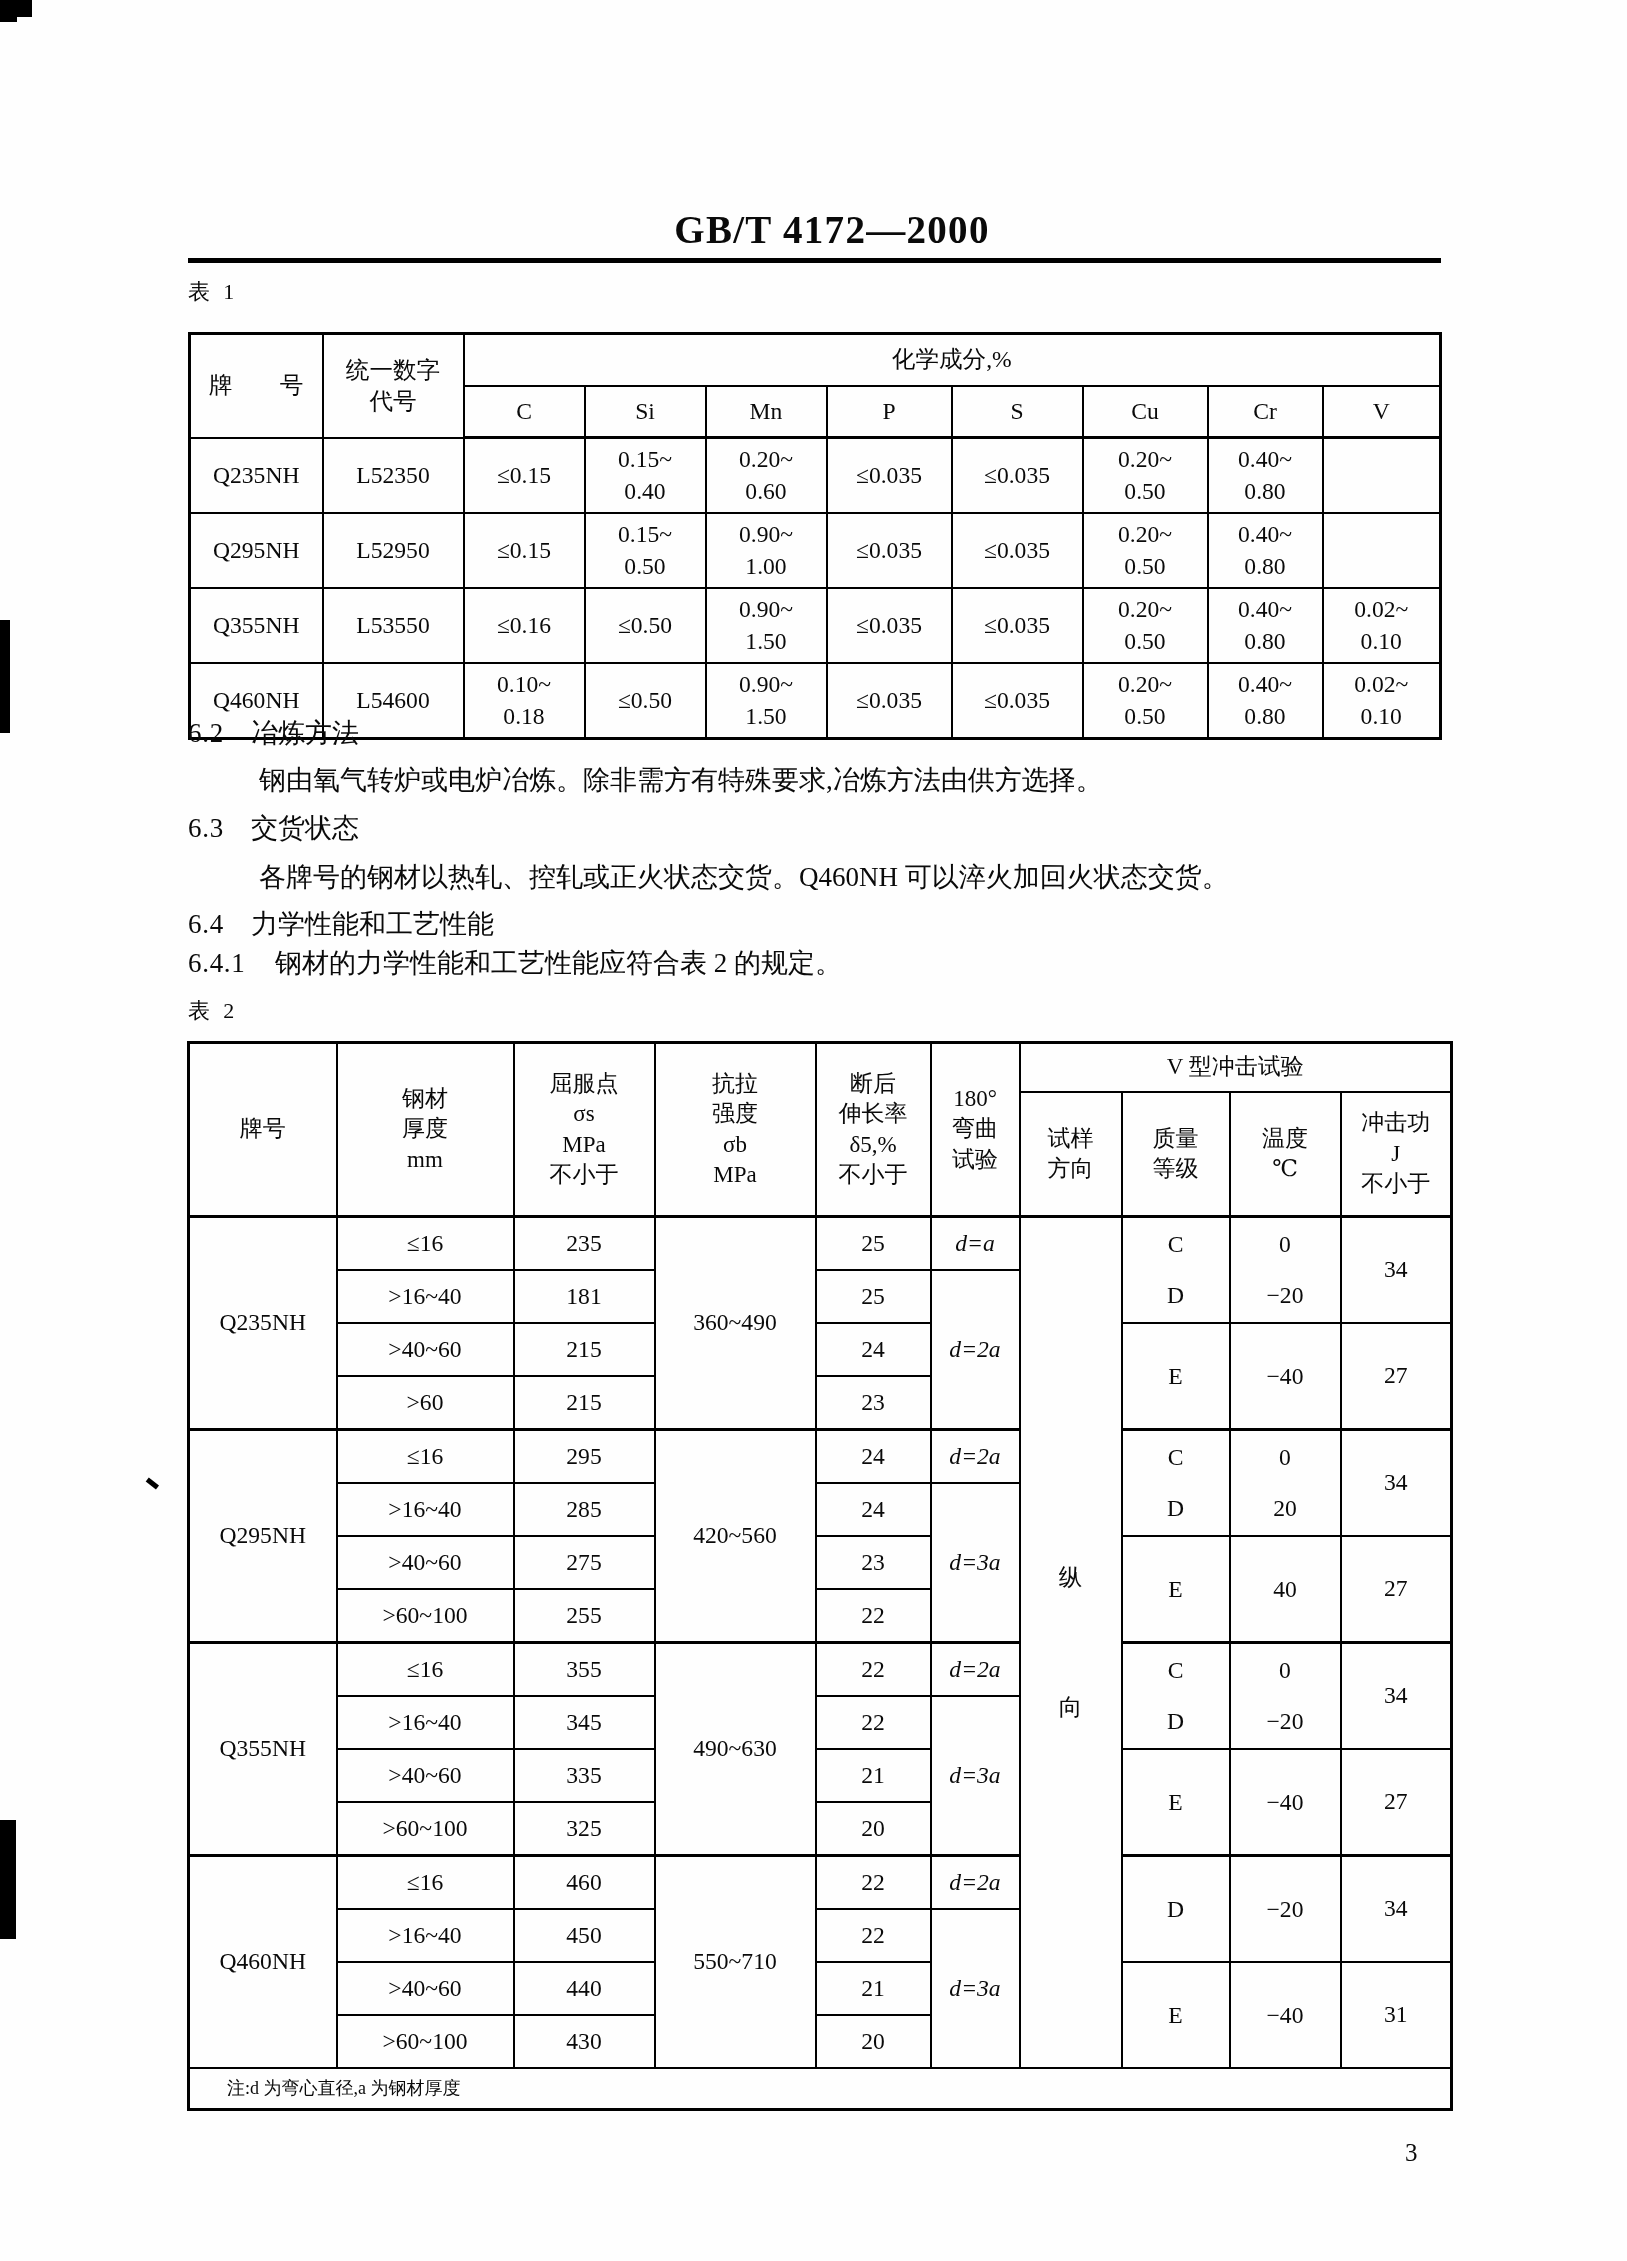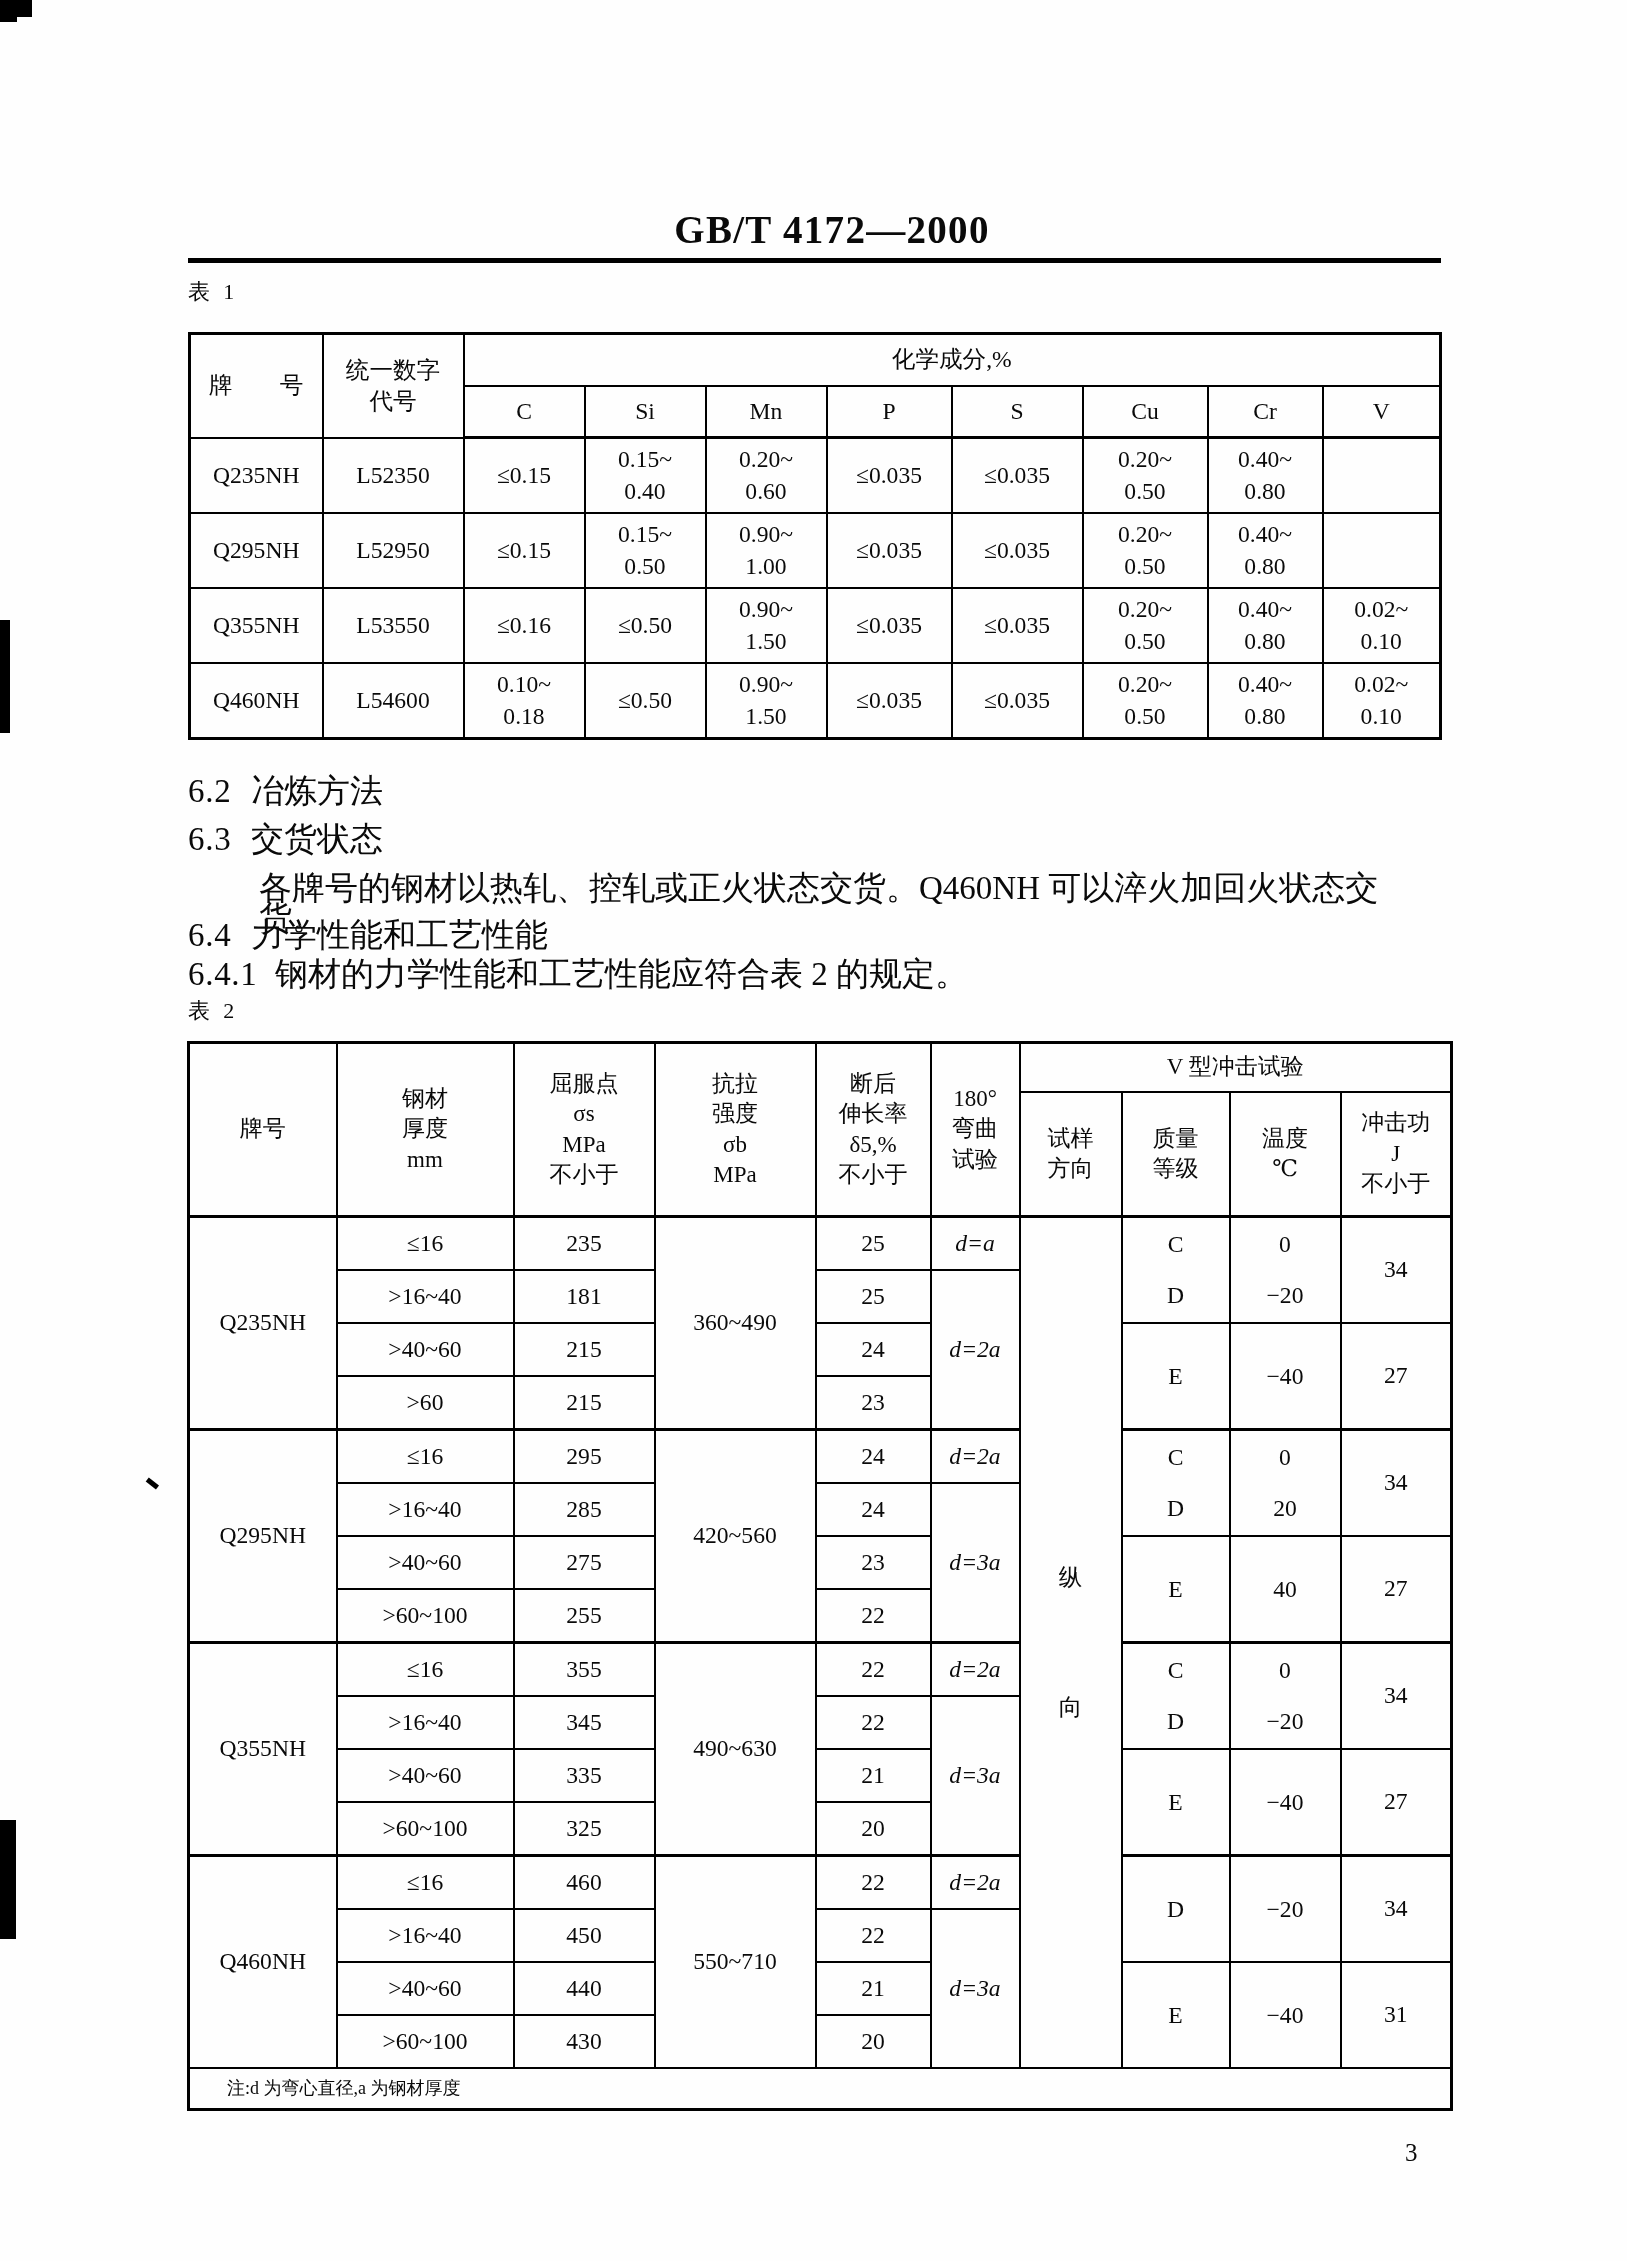--- a/index.html
+++ b/index.html
@@ -37,21 +37,21 @@
     font-weight:normal; font-size:23.6px; line-height:1.32;
     white-space:pre-line; overflow:hidden;
   }
 
   .table1 { position:absolute; top:332px; left:188px; width:1251px; border:3.9px solid #000; }
   .table1 .hr1 th { height:50px; }
   .table1 .hr2 th { height:49px; }
   .table1 .hr2 th { border-bottom:3.3px solid #000; }
   .table1 tbody td { height:73px; }
 
-  .sections { position:absolute; top:776px; left:188px; width:1220px; font-size:33px; }
+  .sections { position:absolute; top:718px; left:188px; width:1220px; font-size:27px; }
   .sec-h { height:30px; line-height:30px; }
   .sec-b { height:30px; line-height:30px; padding-left:71px; }
   .gap26 { margin-top:17px; } .gap28 { margin-top:18.4px; } .gap14 { margin-top:9.2px; }
   .sec-num { display:inline-block; min-width:63px; letter-spacing:0.7px; }
   .sec-num-w { min-width:87px; }
 
   .table2 { position:absolute; top:1041px; left:187px; width:1262px; border:3.9px solid #000; }
   .table2 .hr1 th { height:47px; }
   .table2 .hr2 th { height:122px; }
   .table2 thead th { font-size:23px; }
@@ -179,20 +179,21 @@
         <td>0.02~
 0.10</td>
       </tr>
     </tbody>
   </table>
 
   <div class="sections">
     <div class="sec-h">
       <span class="sec-num">6.2</span><span>冶炼方法</span>
     </div>
+    <div class="sec-b gap26">钢由氧气转炉或电炉冶炼。除非需方有特殊要求,冶炼方法由供方选择。</div>
     <div class="sec-h gap28">
       <span class="sec-num">6.3</span><span>交货状态</span>
     </div>
     <div class="sec-b gap28">各牌号的钢材以热轧、控轧或正火状态交货。Q460NH 可以淬火加回火状态交货。</div>
     <div class="sec-h gap26">
       <span class="sec-num">6.4</span><span>力学性能和工艺性能</span>
     </div>
     <div class="sec-h gap14">
       <span class="sec-num sec-num-w">6.4.1</span><span>钢材的力学性能和工艺性能应符合表 2 的规定。</span>
     </div>

